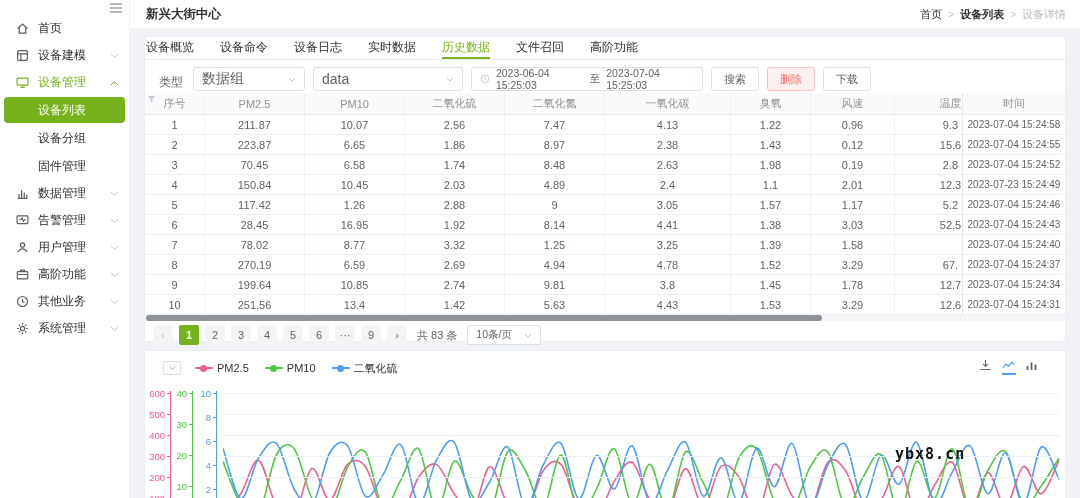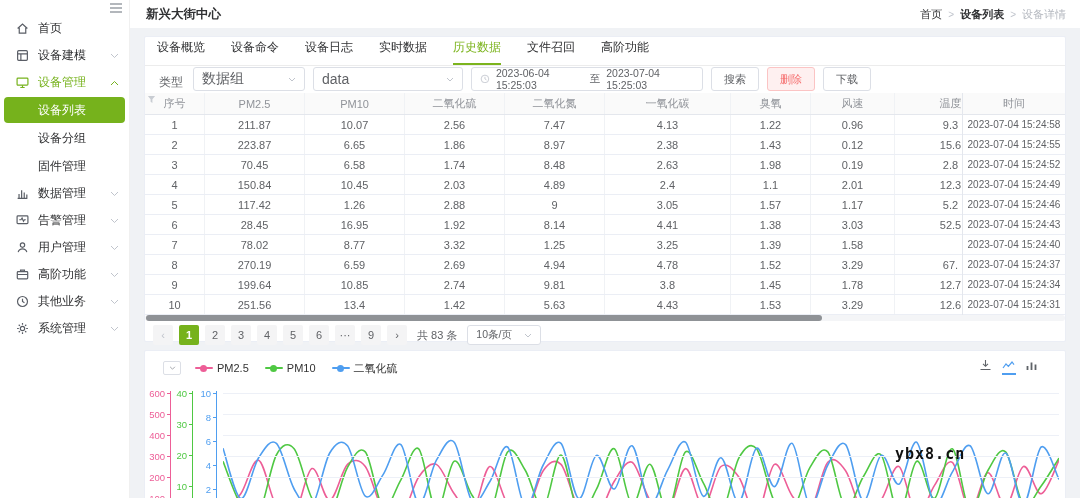--- a/index.html
+++ b/index.html
@@ -30,21 +30,21 @@
   .bc-item.bold { font-weight:bold; }
   .bc-item.current { color:#b4b8bf; cursor:default; }
   .bc-sep { color:#c0c4cc; font-size:10px; }
 
   
   .card { position:absolute; background:#fff; border:1px solid #ebeef5; border-radius:2px; }
   #card1 { left:144px; top:36px; width:922px; height:306px; }
   #card2 { left:144px; top:350px; width:922px; height:170px; }
 
   
-  #tabs { position:absolute; top:0; left:0; right:0; height:29px; border-bottom:1px solid #ececec; display:flex; padding-left:12px; }
+  #tabs { position:absolute; top:0; left:0; right:0; height:23px; border-bottom:1px solid #ececec; display:flex; padding-left:1px; }
   .tab { margin-right:26px; font-size:12px; color:#303133; line-height:21px; cursor:pointer; border-bottom:2px solid transparent; }
   .tab.active { color:#7cb41e; border-bottom-color:#7cb41e; }
 
   
   #filter-row { position:absolute; top:26px; left:0; right:0; height:28px; display:flex; align-items:flex-end; gap:8px; padding-left:14px; }
   .flabel { font-size:12px; color:#606266; margin-right:2px; }
   .select { height:24px; border:1px solid #dcdfe6; border-radius:3px; background:#fff; display:flex; align-items:center;
     justify-content:space-between; padding:0 8px; font-size:14px; color:#606266; cursor:pointer; }
   .sel-caret { width:8px; height:5px; color:#c0c4cc; }
   .sel-caret svg { width:8px; height:5px; }
@@ -429,21 +429,21 @@
           <div class="tcell" style="width: 80px;">1.53</div>
           <div class="tcell" style="width: 84px;">3.29</div>
           <div class="tcell" style="width: 112px;">12.6</div>
         </div>
       </div>
     <div id="fixed-col">
         <div class="fcell head">时间</div>
         <div class="fcell">2023-07-04 15:24:58</div>
         <div class="fcell">2023-07-04 15:24:55</div>
         <div class="fcell">2023-07-04 15:24:52</div>
-        <div class="fcell">2023-07-04 15:24:49</div>
+        <div class="fcell">2023-07-23 15:24:49</div>
         <div class="fcell">2023-07-04 15:24:46</div>
         <div class="fcell">2023-07-04 15:24:43</div>
         <div class="fcell">2023-07-04 15:24:40</div>
         <div class="fcell">2023-07-04 15:24:37</div>
         <div class="fcell">2023-07-04 15:24:34</div>
         <div class="fcell">2023-07-04 15:24:31</div>
       </div>
     <div id="hscroll">
       <div id="hthumb"></div>
     </div>

